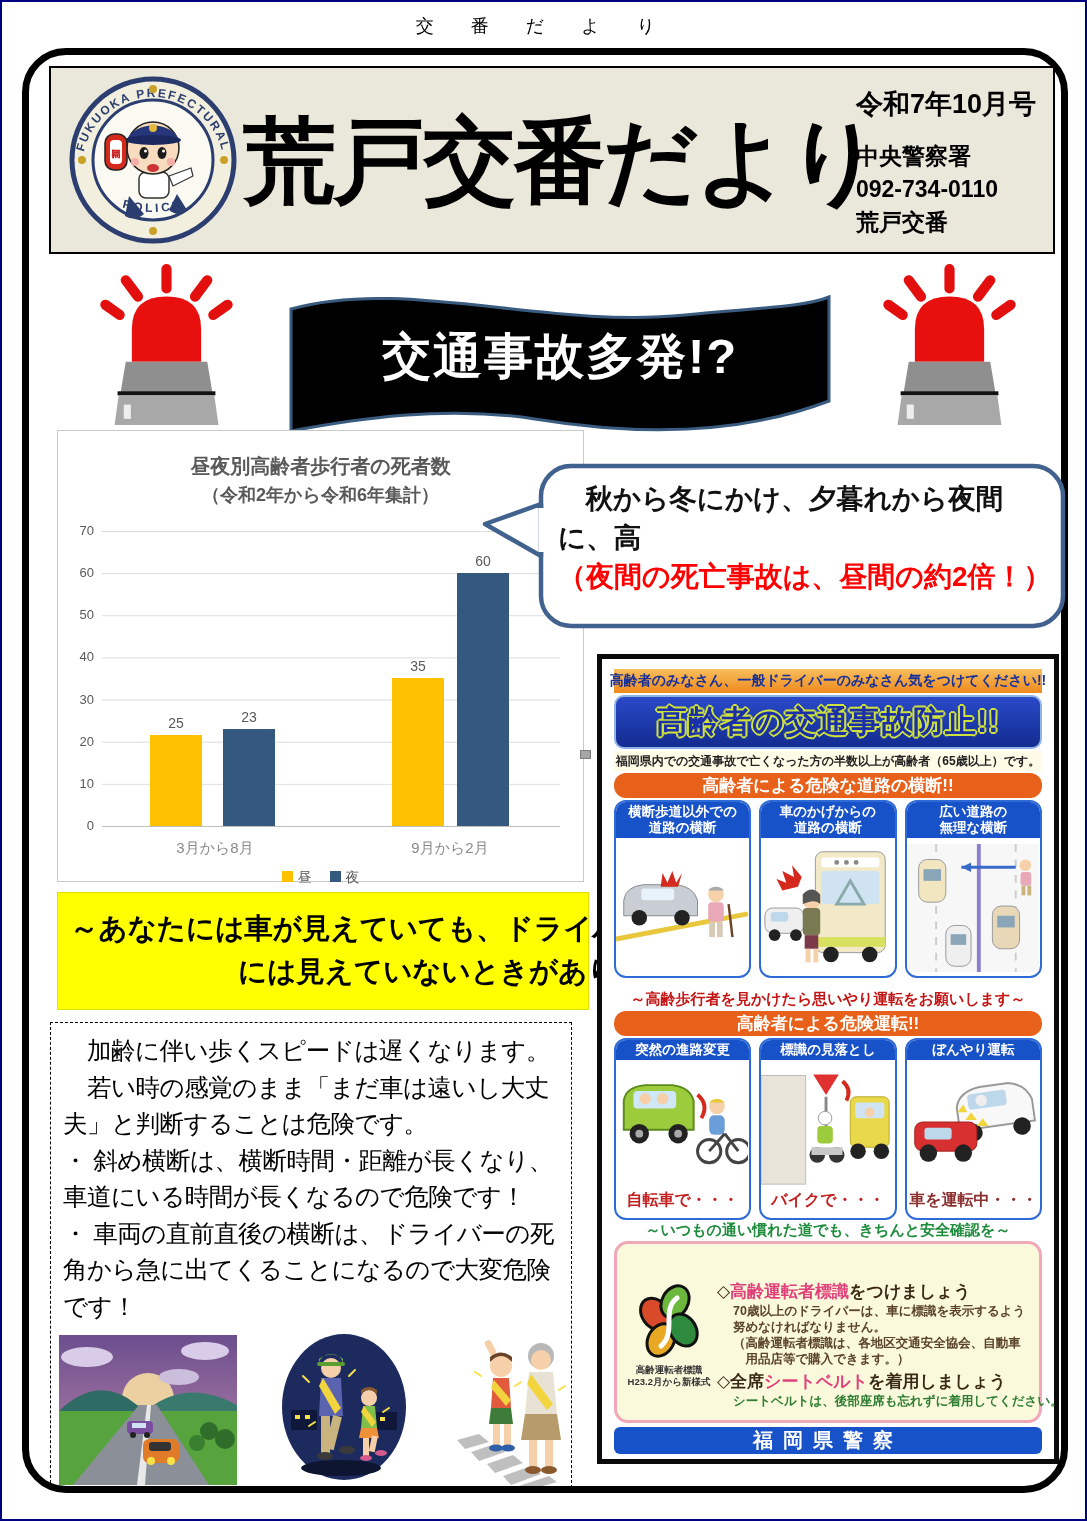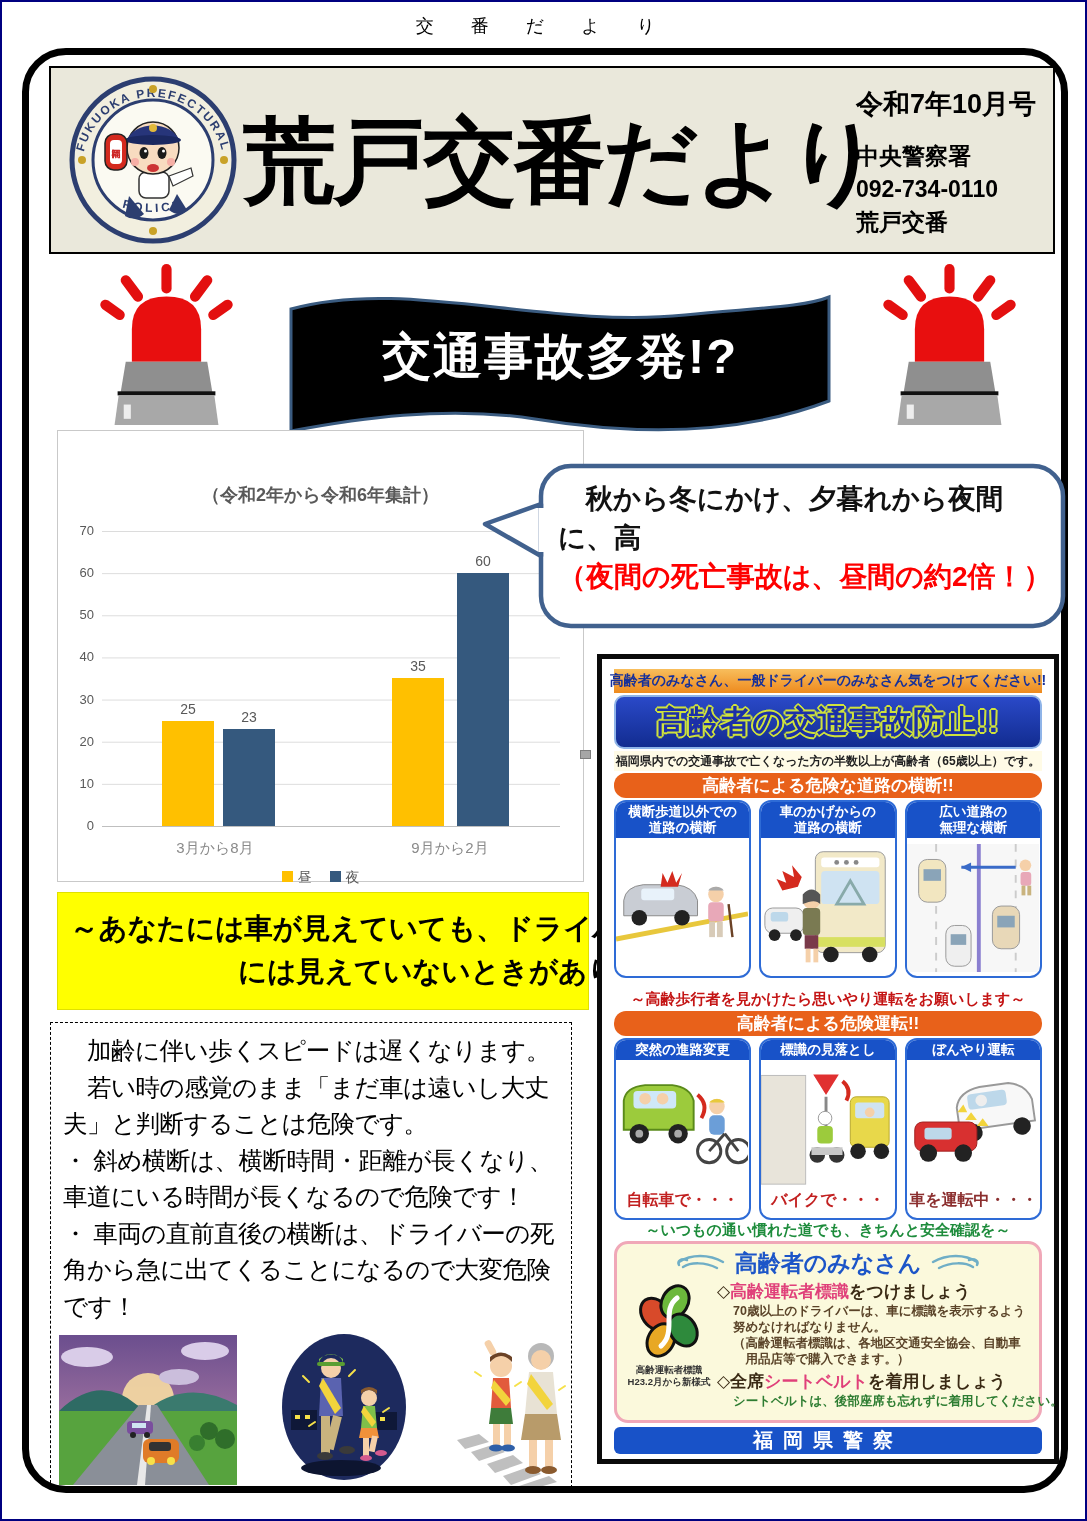--- a/index.html
+++ b/index.html
@@ -168,33 +168,34 @@
     <path d="M19,129 H113 L117,158 H15 Z" fill="#A8A8A8"></path>
     <rect x="24" y="138" width="7" height="14" fill="#fff" opacity="0.8"></rect>
   </svg>
 
   <svg class="abs" style="left:283px;top:283px" width="550" height="150" viewBox="0 0 550 150">
     <path d="M6,24 C120,-8 260,44 400,30 C470,23 520,22 544,12 L544,116 C460,148 360,152 250,134 C160,120 70,134 6,146 Z" fill="#000" stroke="#3A5B80" stroke-width="3"></path>
   </svg>
   <div class="abs alert-text-overlay">交通事故多発!?</div>
 
   <div class="abs chart-box">
+    <div class="abs chart-title">昼夜別高齢者歩行者の死者数</div>
     <div class="abs chart-subtitle">（令和2年から令和6年集計）</div>
     <div class="abs" id="yticks">
         <span class="ytick" style="left: 6px; top: 92px;">70</span>
         <span class="ytick" style="left: 6px; top: 134.143px;">60</span>
         <span class="ytick" style="left: 6px; top: 176.286px;">50</span>
         <span class="ytick" style="left: 6px; top: 218.429px;">40</span>
         <span class="ytick" style="left: 6px; top: 260.572px;">30</span>
         <span class="ytick" style="left: 6px; top: 302.715px;">20</span>
         <span class="ytick" style="left: 6px; top: 344.858px;">10</span>
         <span class="ytick" style="left: 6px; top: 387.001px;">0</span>
       </div>
     <div class="abs plot">
-      <div class="bar" style="left: 60px; height: 105px; background: rgb(255, 192, 0); padding-left: 20px;">
+      <div class="bar" style="left: 48px; height: 91px; background: rgb(255, 192, 0); padding-left: 20px;">
           <div class="bar-label">25</div>
         </div>
       <div class="bar" style="left: 121px; height: 97px; background: rgb(53, 89, 126);">
           <div class="bar-label">23</div>
         </div>
       <div class="bar" style="left: 290px; height: 148px; background: rgb(255, 192, 0);">
           <div class="bar-label">35</div>
         </div>
       <div class="bar" style="left: 355px; height: 253px; background: rgb(53, 89, 126);">
           <div class="bar-label">60</div>
@@ -526,29 +527,20 @@
               <polygon points="58,44 62,52 52,52"></polygon>
             </g>
         </svg>
         <div class="p-caption dark">車を運転中・・・</div>
       </div>
     </div>
 
     <div class="p-safety">～いつもの通い慣れた道でも、きちんと安全確認を～</div>
 
     <div class="p-seniors">
-      <div class="p-sen-title">
-        <svg width="52" height="22" viewBox="0 0 52 22">
-            <path d="M50,10 C36,2 18,2 6,10 M44,16 C32,10 18,10 10,15 M14,8 C8,6 4,9 6,13" fill="none" stroke="#6FAEC6" stroke-width="2.5" stroke-linecap="round"></path>
-          </svg>
-        <span>高齢者のみなさん</span>
-        <svg width="52" height="22" viewBox="0 0 52 22">
-            <path d="M2,10 C16,2 34,2 46,10 M8,16 C20,10 34,10 42,15 M38,8 C44,6 48,9 46,13" fill="none" stroke="#6FAEC6" stroke-width="2.5" stroke-linecap="round"></path>
-          </svg>
-      </div>
       <div class="p-mark-col">
         <svg width="76" height="76" viewBox="0 0 76 76">
           <g stroke="#111" stroke-width="3" stroke-linejoin="round">
             <ellipse cx="24" cy="30" rx="13" ry="17" transform="rotate(-35 24 30)" fill="#D84A2A"></ellipse>
             <ellipse cx="44" cy="18" rx="13" ry="17" transform="rotate(30 44 18)" fill="#6CB83C"></ellipse>
             <ellipse cx="30" cy="56" rx="13" ry="17" transform="rotate(28 30 56)" fill="#E8A824"></ellipse>
             <ellipse cx="52" cy="46" rx="13" ry="17" transform="rotate(-32 52 46)" fill="#2E8A3C"></ellipse>
           </g>
           <path d="M46,14 C30,26 46,48 30,62" fill="none" stroke="#fff" stroke-width="5" stroke-linecap="round"></path>
         </svg>

